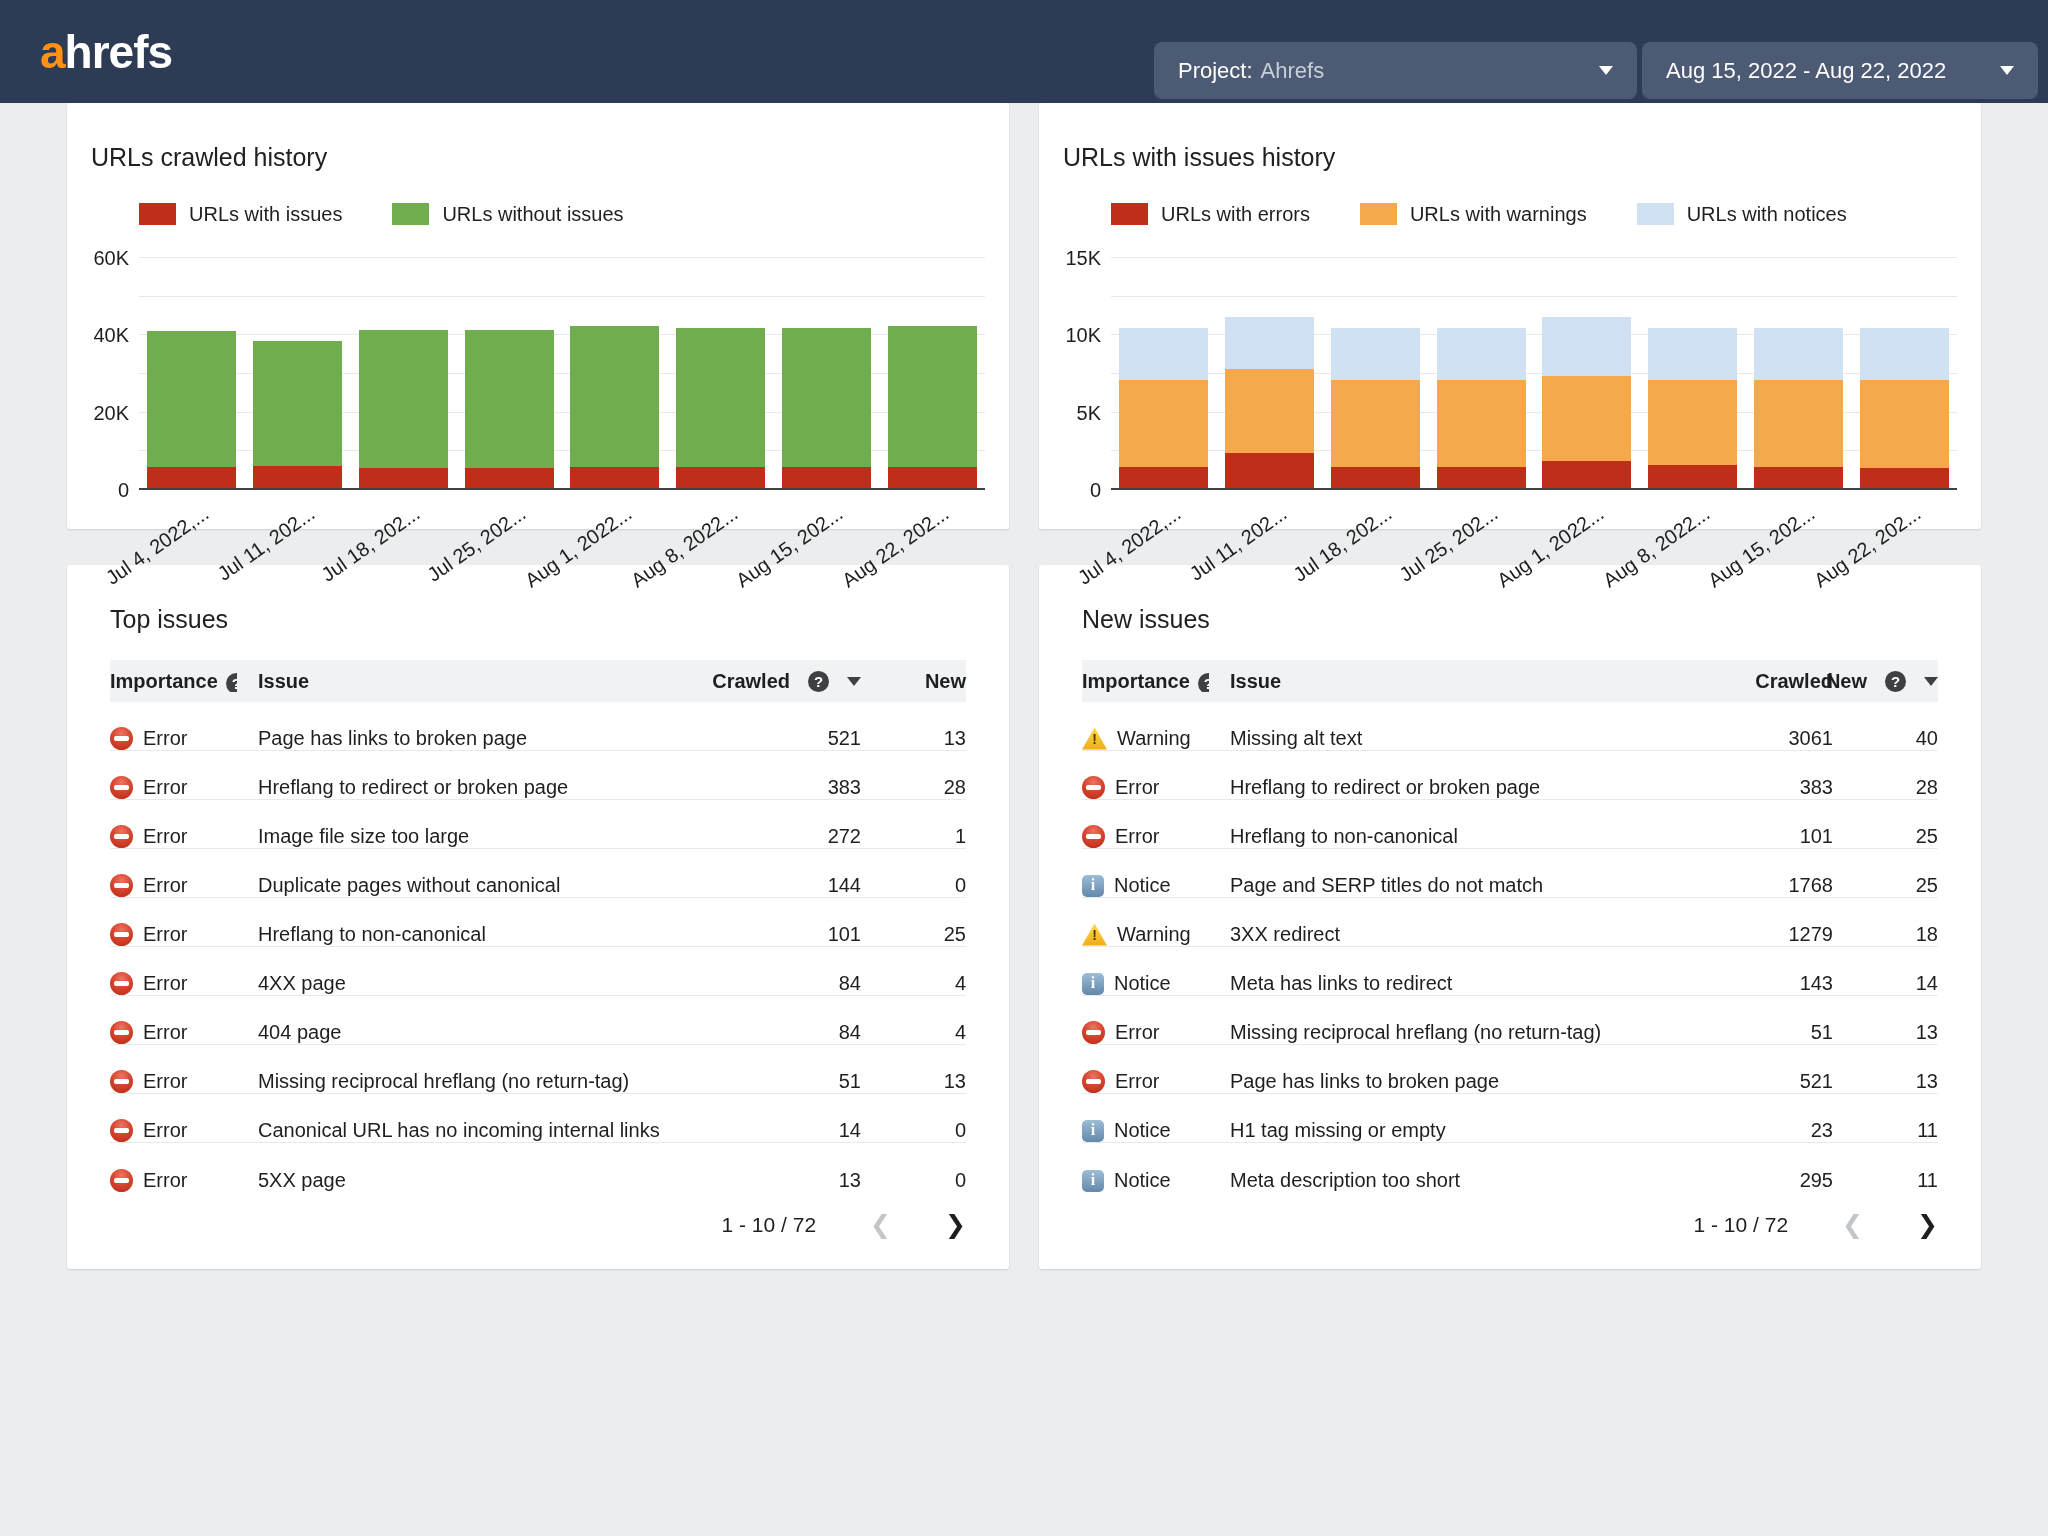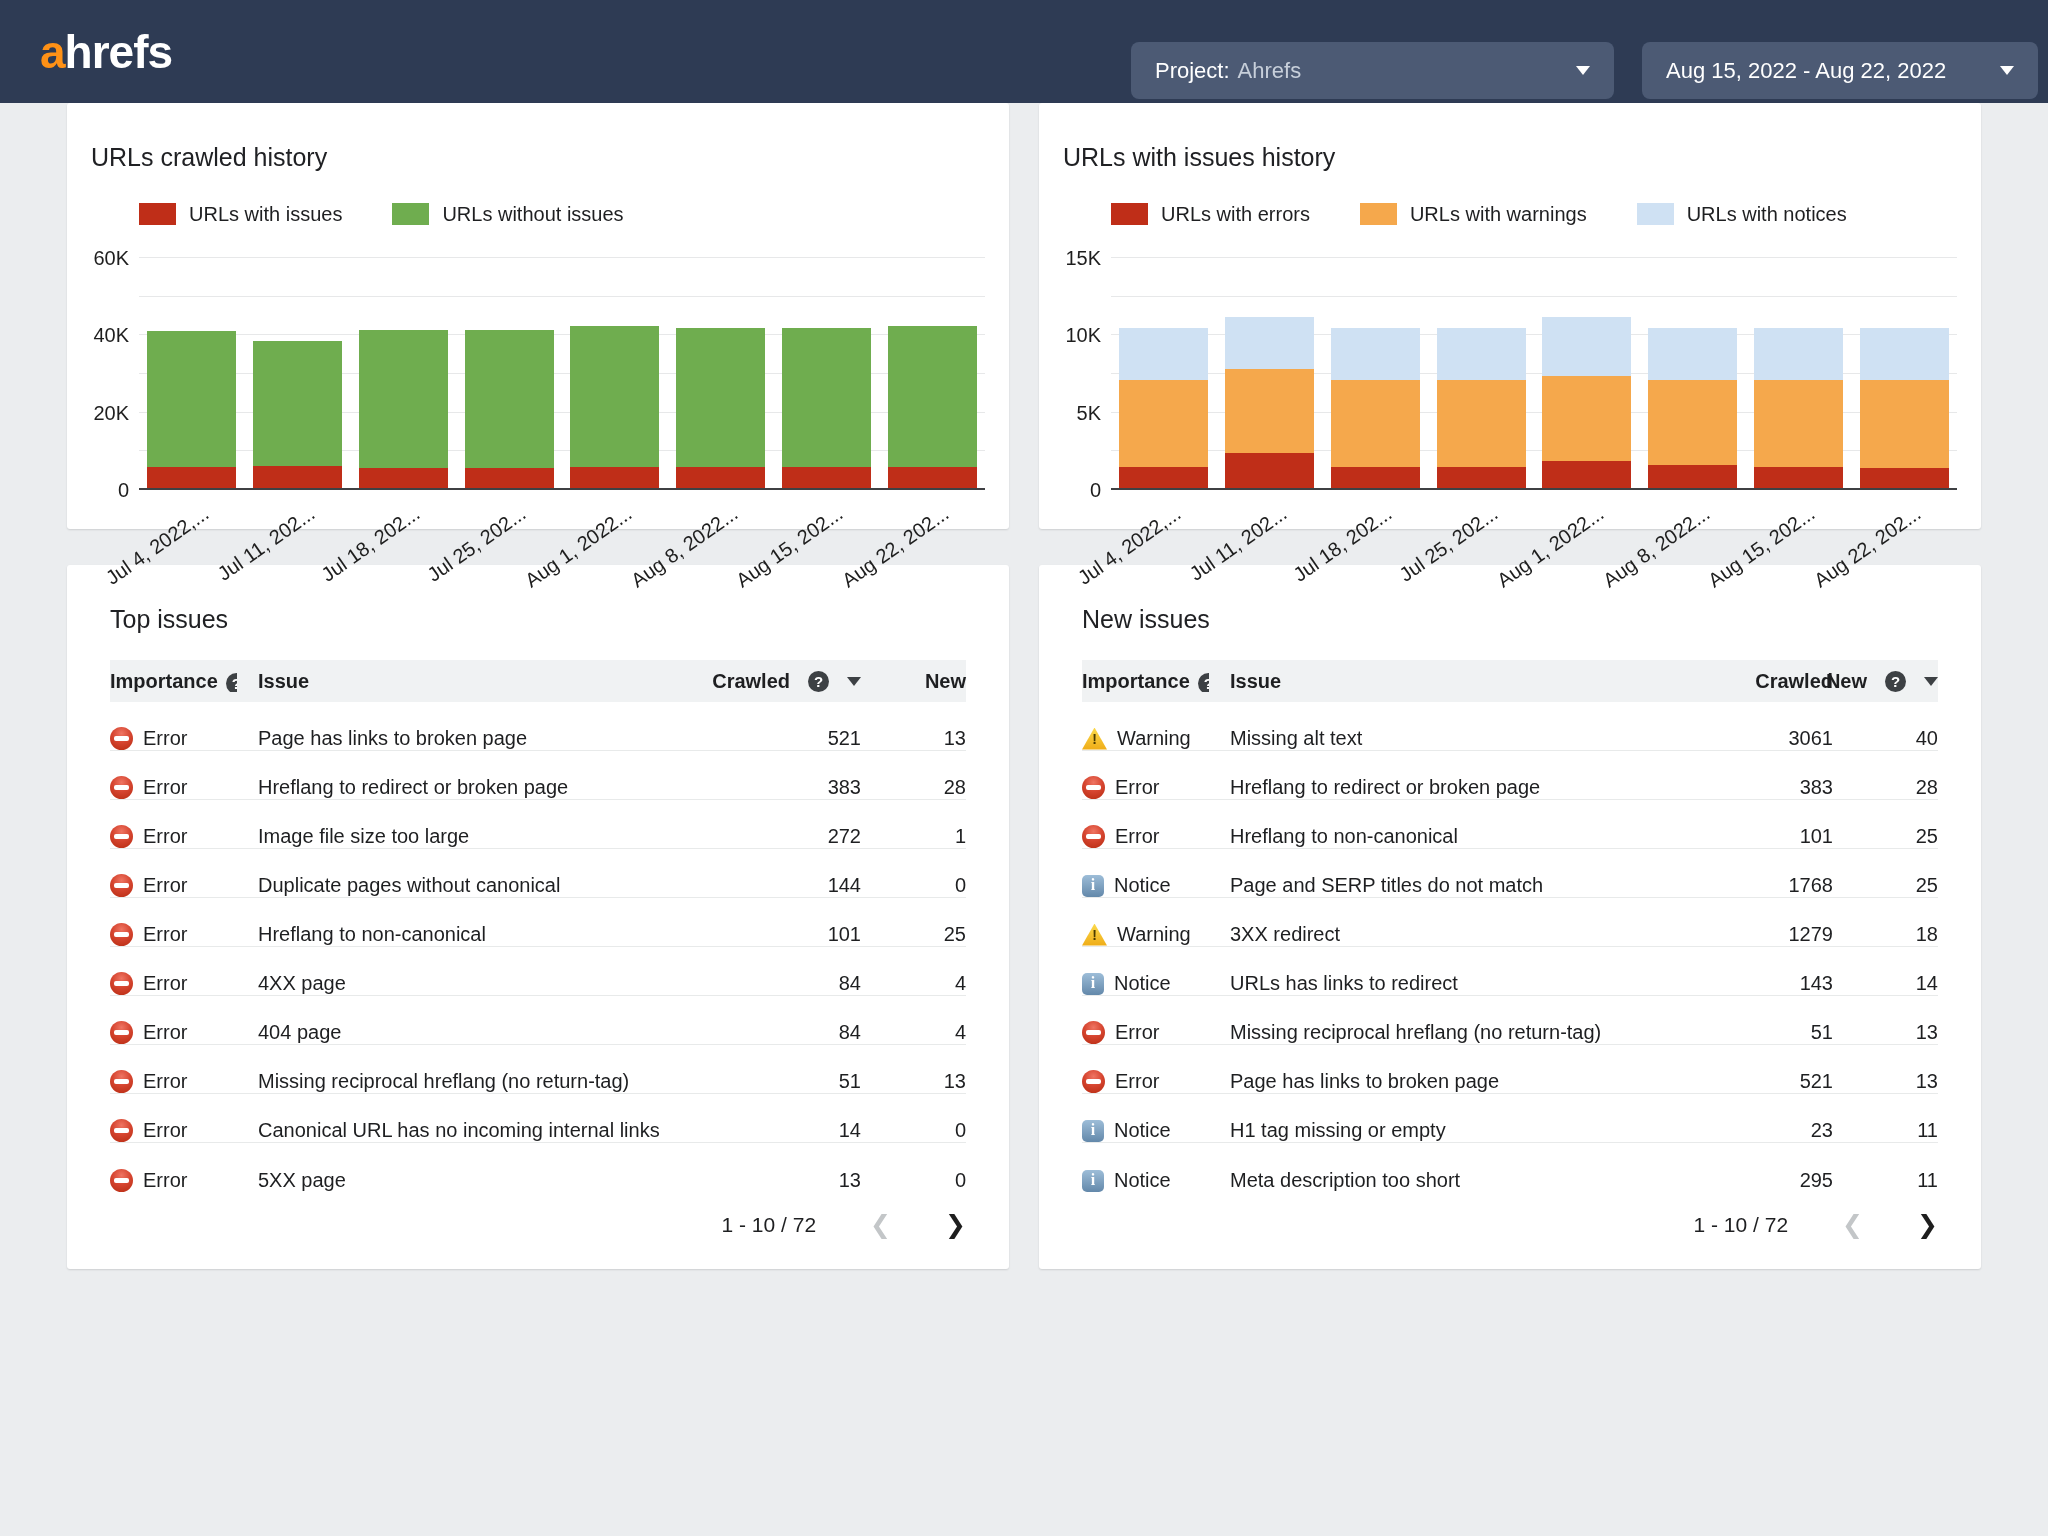--- a/index.html
+++ b/index.html
@@ -7,21 +7,21 @@
   body {
     background:#ebedef;
     font-family:"Liberation Sans", sans-serif;
     color:#1e1f21;
     overflow:hidden;
   }
   
   .topbar{height:103px;background:#2e3b54;display:flex;align-items:center;padding:0 10px 0 40px;}
   .logo{font-size:46px;font-weight:700;color:#fff;letter-spacing:-1px;cursor:pointer;}
   .logo-a{color:#ff9116;}
-  .topbar-controls{margin-left:auto;display:flex;gap:28px;align-items:flex-end;margin-top:38px;}
+  .topbar-controls{margin-left:auto;display:flex;gap:5px;align-items:flex-end;margin-top:38px;}
   .dd{background:#4c5a74;border-radius:8px;height:57px;display:flex;align-items:center;padding:0 24px;color:#fff;font-size:22px;cursor:pointer;}
   .dd-project{width:483px;}
   .dd-date{width:396px;}
   .dd-muted{color:#c7cfda;margin-left:8px;}
   .dd-caret{margin-left:auto;width:0;height:0;border-left:7px solid transparent;border-right:7px solid transparent;border-top:9px solid #fff;}
   
   .content{padding:0 67px;}
   .page-title{font-size:33px;font-weight:400;margin:44px 0 38px;color:#1a1a1a;}
   .cards-row{display:flex;gap:30px;}
   .cards-row.tables{margin-top:36px;}
@@ -406,21 +406,21 @@
             </div>
             <div class="t-cell col-issue">3XX redirect</div>
             <div class="t-cell col-crawled">1279</div>
             <div class="t-cell col-new">18</div>
           </div>
           <div class="t-row">
             <div class="t-cell col-importance">
               <span class="sev sev-notice"></span>
               <span>Notice</span>
             </div>
-            <div class="t-cell col-issue">URLs has links to redirect</div>
+            <div class="t-cell col-issue">Meta has links to redirect</div>
             <div class="t-cell col-crawled">143</div>
             <div class="t-cell col-new">14</div>
           </div>
           <div class="t-row">
             <div class="t-cell col-importance">
               <span class="sev sev-error"></span>
               <span>Error</span>
             </div>
             <div class="t-cell col-issue">Missing reciprocal hreflang (no return-tag)</div>
             <div class="t-cell col-crawled">51</div>

